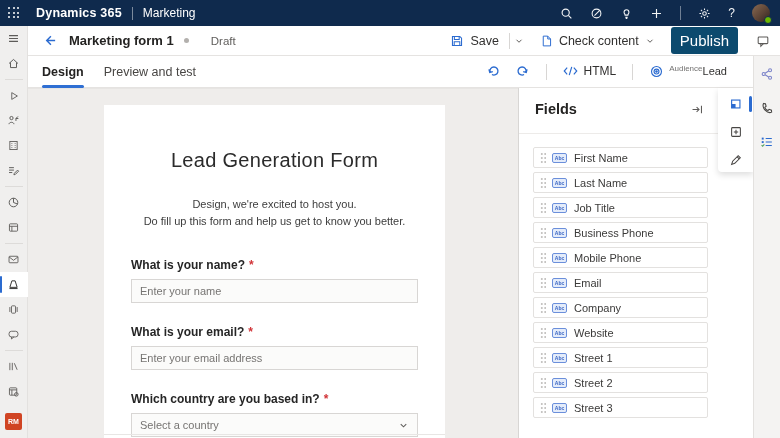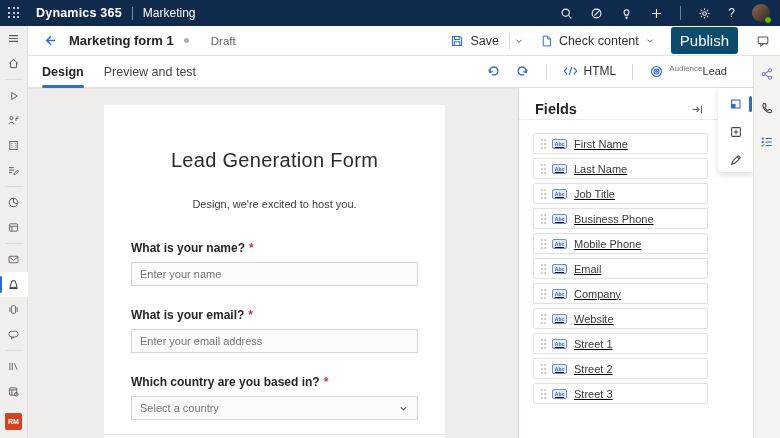--- a/index.html
+++ b/index.html
@@ -65,28 +65,28 @@
   .fgroup .flabel { font-size:12px; font-weight:700; color:#262626; }
   .req { color:#d13438; margin-left:4px; font-weight:700; }
   .finput { margin-top:7px; height:24px; border:1px solid #d8d6d4; background:#fbfbfa; display:flex; align-items:center; padding:0 8px; font-size:11px; color:#767472; cursor:text; }
   .fselect { justify-content:space-between; cursor:pointer; }
   .g1 { margin-top:28px; } .g2 { margin-top:22px; } .g3 { margin-top:22px; }
   #page-divider { position:absolute; left:0; right:0; top:329px; border-top:1px solid #e8e6e4; }
 
   
   #fields-panel { position:absolute; left:518px; top:88px; width:235px; bottom:0; background:#fff; border-left:1px solid #d8d6d4; display:flex; }
   #panel-main { width:200px; display:flex; flex-direction:column; }
-  #panel-header { display:flex; align-items:center; justify-content:space-between; padding:13px 14px 2px 16px; border-bottom:1px solid #edebe9; }
+  #panel-header { display:flex; align-items:center; justify-content:space-between; padding:13px 14px 16px 16px; border-bottom:1px solid #edebe9; }
   #panel-title { font-size:14.5px; font-weight:700; color:#242322; }
   #collapse-btn { color:#5d5b59; cursor:pointer; }
   #search-row { display:flex; align-items:center; gap:7px; margin:13px 14px 0 16px; border-bottom:1px solid #c8c6c4; padding-bottom:6px; }
   #search-input { border:none; outline:none; font-size:11.5px; color:#323130; width:130px; font-family:inherit; background:transparent; }
   #search-input::placeholder { color:#767472; }
   #fields-list { margin-top:13px; padding:0 10px 0 14px; overflow:hidden; }
-  .field-item { height:21px; border:1px solid #e3e1df; border-radius:2px; background:#fff; display:flex; align-items:center; padding:0 6px; margin-bottom:4px; cursor:grab;text-decoration:underline; }
+  .field-item { height:21px; border:1px solid #e3e1df; border-radius:2px; background:#fff; display:flex; align-items:center; padding:0 6px; margin-bottom:4px; cursor:grab; }
   .drag-dots { width:6px; height:12px; background-image:radial-gradient(circle,#c6c4c2 1px,transparent 1.1px); background-size:3.5px 4px; flex:none; }
   .abc-badge { width:15px; height:10px; border:1px solid #6b8fdb; background:#e4ecfa; border-radius:2px; color:#3a66c4; font-size:5px; font-weight:700; display:flex; align-items:center; justify-content:center; margin:0 7px 0 6px; flex:none; }
   .field-label { font-size:11px; color:#3b3a39; white-space:nowrap; }
 
   
   #panel-tools { width:35px; position:relative; }
   #tools-card { position:absolute; top:0; left:0; width:35px; height:84px; background:#fff; box-shadow:0 3px 6px rgba(0,0,0,.13); border-radius:0 0 0 4px; display:flex; flex-direction:column; align-items:center; padding-top:4px; gap:4px; }
   .ptool { width:30px; height:24px; display:flex; align-items:center; justify-content:center; color:#484644; cursor:pointer; position:relative; }
   .ptool.selected { color:#2b6bd0; }
   .ptool.selected::after { content:""; position:absolute; right:-1px; top:4px; height:16px; width:3px; background:#2b6bd0; border-radius:2px; }
@@ -323,20 +323,21 @@
       </span>
     </span>
   </div>
 </div>
 
 <div id="canvas">
   <div id="page">
     <div id="page-title">Lead Generation Form</div>
     <div id="page-intro">
       <span>Design, we're excited to host you.</span><br>
+      <span>Do fill up this form and help us get to know you better.</span>
     </div>
 
     <div class="fgroup g1">
       <div class="flabel"><span>What is your name?</span><span class="req">*</span></div>
       <div class="finput">Enter your name</div>
     </div>
 
     <div class="fgroup g2">
       <div class="flabel"><span>What is your email?</span><span class="req">*</span></div>
       <div class="finput">Enter your email address</div>

